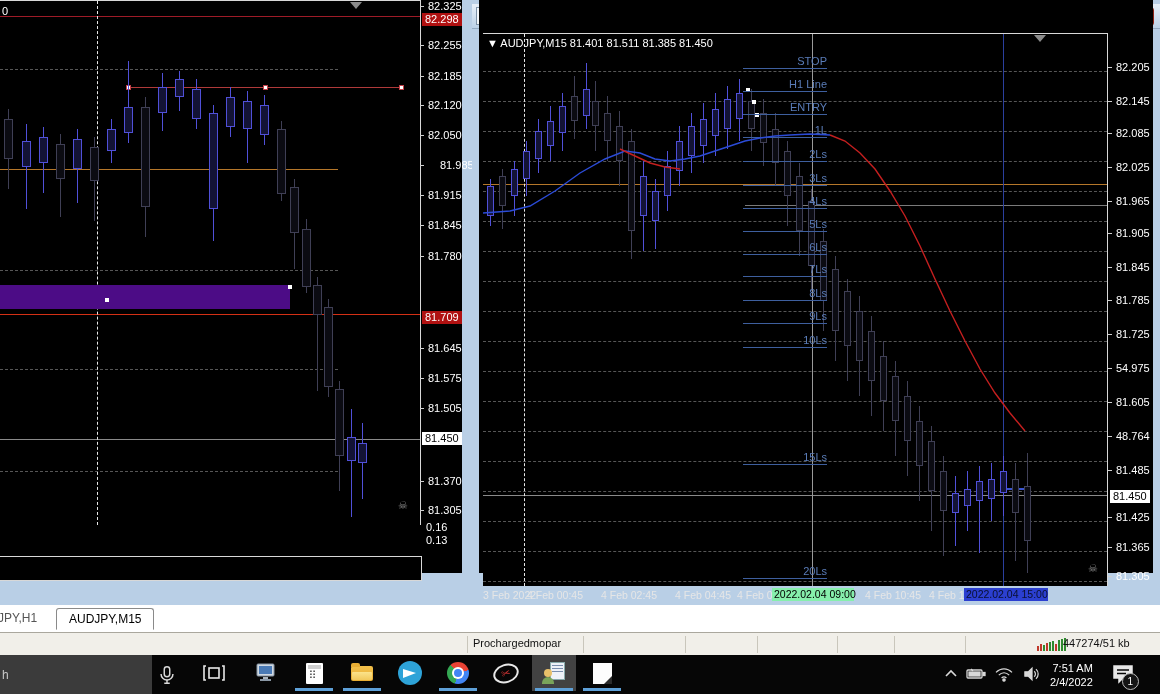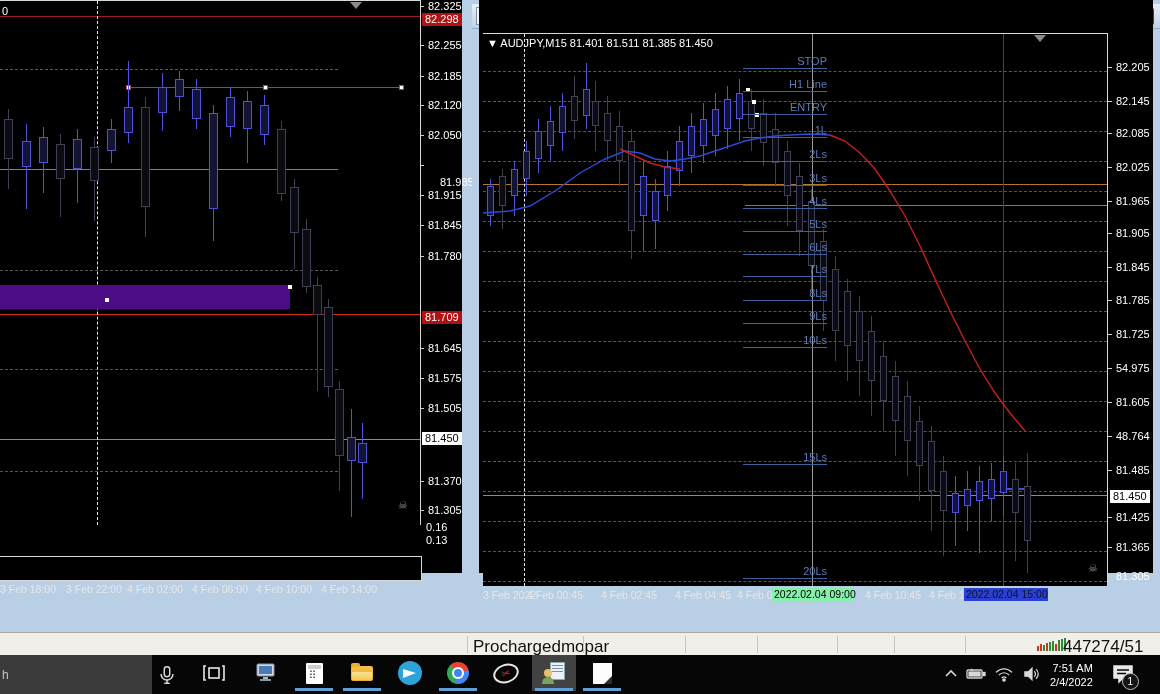--- a/index.html
+++ b/index.html
@@ -39,21 +39,21 @@
   .time-lbl{position:absolute;top:2px;color:#e6e6e6;white-space:nowrap;font-size:10.5px;}
   .time-box{position:absolute;top:1px;height:13px;line-height:13px;font-size:10.5px;padding:0 2px;white-space:nowrap;}
   .tri{width:0;height:0;border-left:6px solid transparent;border-right:6px solid transparent;
     border-top:7px solid #8a8a8a;}
   .skull{color:#888;font-size:11px;}
   
   #tabzone{background:#fff;border-top:1px solid #b9cfe6;}
   .tab{position:absolute;top:3px;height:20px;line-height:20px;padding:0 12px;font-size:12px;color:#555;}
   .tab.active{background:#fff;border:1px solid #8a8a8a;border-bottom:1px solid #fff;color:#000;
     border-radius:3px 3px 0 0;}
-  #statusbar{background:#f1efe9;border-top:1px solid #aaa79d;color:#111;font-size:17px;}
+  #statusbar{background:#f1efe9;border-top:1px solid #aaa79d;color:#111;font-size:11px;}
   .sdiv{position:absolute;top:3px;bottom:3px;width:1px;background:#c9c6bb;}
   .bars{position:absolute;display:flex;align-items:flex-end;gap:1px;height:14px;}
   .bars i{display:block;width:2px;}
   
   #taskbar{background:#060606;}
   .searchbox{background:#3b3b3b;color:#c8c8c8;display:flex;align-items:center;font-size:12px;}
   .tile{position:absolute;top:0;height:36px;width:44px;display:flex;align-items:center;justify-content:center;}
   .tile.activebg{background:#424242;}
   .underline{position:absolute;bottom:0;left:3px;right:3px;height:3px;background:#5ea0d8;}
   .tray{display:flex;align-items:center;gap:8px;}
@@ -178,21 +178,21 @@
       <div class="a tick-lbl" style="top: 0px;">82.325</div>
       <div class="a tick-dash" style="top: 45px;"></div>
       <div class="a tick-lbl" style="top: 39px;">82.255</div>
       <div class="a tick-dash" style="top: 76px;"></div>
       <div class="a tick-lbl" style="top: 70px;">82.185</div>
       <div class="a tick-dash" style="top: 105px;"></div>
       <div class="a tick-lbl" style="top: 99px;">82.120</div>
       <div class="a tick-dash" style="top: 135px;"></div>
       <div class="a tick-lbl" style="top: 129px;">82.050</div>
       <div class="a tick-dash" style="top: 165px;"></div>
-      <div class="a tick-lbl" style="top: 176px; padding-left: 12px;">81.985</div>
+      <div class="a tick-lbl" style="top: 159px; padding-left: 12px;">81.985</div>
       <div class="a tick-dash" style="top: 195px;"></div>
       <div class="a tick-lbl" style="top: 189px;">81.915</div>
       <div class="a tick-dash" style="top: 225px;"></div>
       <div class="a tick-lbl" style="top: 219px;">81.845</div>
       <div class="a tick-dash" style="top: 256px;"></div>
       <div class="a tick-lbl" style="top: 250px;">81.780</div>
       <div class="a tick-dash" style="top: 348px;"></div>
       <div class="a tick-lbl" style="top: 342px;">81.645</div>
       <div class="a tick-dash" style="top: 378px;"></div>
       <div class="a tick-lbl" style="top: 372px;">81.575</div>
@@ -202,28 +202,20 @@
       <div class="a tick-lbl" style="top: 475px;">81.370</div>
       <div class="a tick-dash" style="top: 510px;"></div>
       <div class="a tick-lbl" style="top: 504px;">81.305</div>
       <div class="a px-box" style="top: 13px; background: rgb(176, 17, 17); color: rgb(255, 255, 255);">82.298</div>
       <div class="a px-box" style="top: 311px; background: rgb(176, 17, 17); color: rgb(255, 255, 255);">81.709</div>
       <div class="a px-box" style="top: 432px; background: rgb(255, 255, 255); color: rgb(0, 0, 0);">81.450</div>
       <div class="a" style="top: 521px; left: 6px; color: rgb(255, 255, 255);">0.16</div>
       <div class="a" style="top: 534px; left: 6px; color: rgb(255, 255, 255);">0.13</div>
     </div>
   <div class="a" id="leftSub" style="left:0;top:556px;width:421px;height:23px;border-top:1px solid #d8d8d8;border-bottom:1px solid #d8d8d8;border-right:1px solid #d8d8d8;background:#000;"></div>
-  <div class="a" id="leftTime" style="left:0;top:581px;width:460px;height:18px;">
-      <div class="a time-lbl" style="left: 0px;">3 Feb 18:00</div>
-      <div class="a time-lbl" style="left: 66px;">3 Feb 22:00</div>
-      <div class="a time-lbl" style="left: 127px;">4 Feb 02:00</div>
-      <div class="a time-lbl" style="left: 192px;">4 Feb 06:00</div>
-      <div class="a time-lbl" style="left: 256px;">4 Feb 10:00</div>
-      <div class="a time-lbl" style="left: 321px;">4 Feb 14:00</div>
-    </div>
 
   <div class="a" style="left:472px;top:4px;width:688px;height:600px;background:#b9cfe6;"></div>
   <div class="a titlebar" style="left:472px;top:4px;width:688px;height:24px;">
     <span class="chart-icon">
         <i style="height:7px;"></i>
         <i style="height:10px;background:#c0392b;"></i>
         <i style="height:5px;"></i>
       </span>
     <span class="ttl">AUDJPY,M15</span>
     <div class="winbtns">
@@ -439,20 +431,24 @@
       <div class="a time-lbl" style="left: 44px;">4 Feb 00:45</div>
       <div class="a time-lbl" style="left: 118px;">4 Feb 02:45</div>
       <div class="a time-lbl" style="left: 192px;">4 Feb 04:45</div>
       <div class="a time-lbl" style="left: 254px;">4 Feb 06</div>
       <div class="a time-lbl" style="left: 382px;">4 Feb 10:45</div>
       <div class="a time-lbl" style="left: 446px;">4 Feb 12</div>
       <div class="a time-box" style="left: 289px; width: 78px; text-align: center; background: #86efac; color: rgb(0, 0, 0);">2022.02.04 09:00</div>
       <div class="a time-box" style="left: 481px; width: 80px; text-align: center; background: rgb(43, 63, 208); color: rgb(10, 16, 48);">2022.02.04 15:00</div>
     </div>
 
+  <div class="a" id="tabzone" style="left:0;top:604px;width:1160px;height:28px;">
+    <div class="tab" style="left:-14px;">JPY,H1</div>
+    <div class="tab active" style="left:56px;">AUDJPY,M15</div>
+  </div>
 
   <div class="a" id="statusbar" style="left:0;top:632px;width:1160px;height:23px;">
     <span class="a" style="left:473px;top:4px;">Prochargedmopar</span>
     <div class="bars" style="left:1037px;top:4px;" id="trafficBars">
         <i style="height: 5px; background: rgb(192, 57, 43);"></i>
         <i style="height: 7px; background: rgb(192, 57, 43);"></i>
         <i style="height: 6px; background: rgb(46, 139, 46);"></i>
         <i style="height: 8px; background: rgb(192, 57, 43);"></i>
         <i style="height: 9px; background: rgb(46, 139, 46);"></i>
         <i style="height: 10px; background: rgb(46, 139, 46);"></i>

